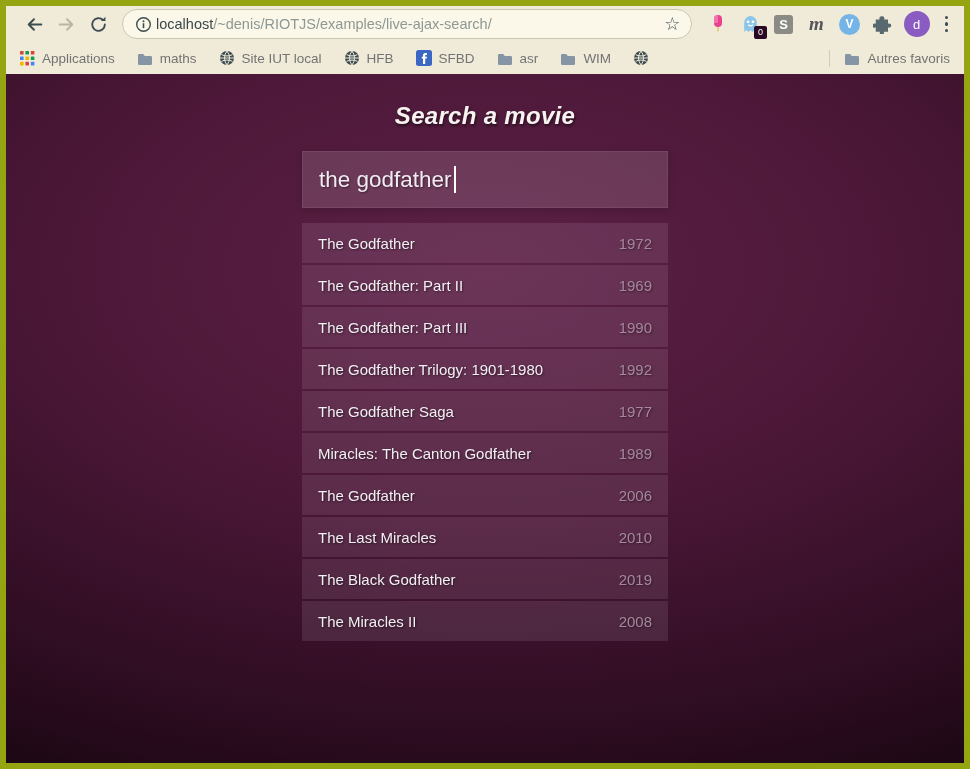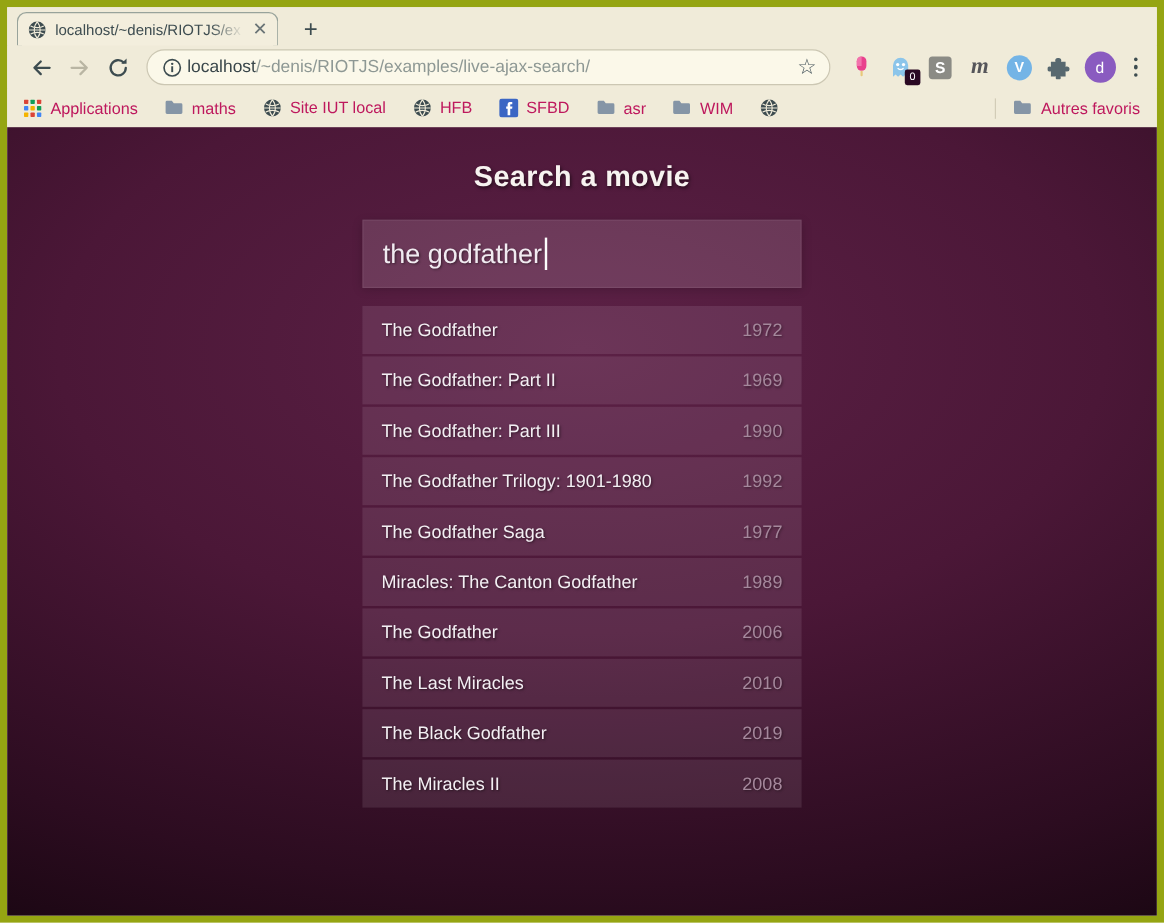--- a/index.html
+++ b/index.html
@@ -38,62 +38,49 @@
   .v-ic{width:21px;height:21px;border-radius:50%;background:#74b4e6;color:#fff;font-size:12px;font-weight:bold;
         display:flex;align-items:center;justify-content:center;}
   .avatar{width:26px;height:26px;border-radius:50%;background:var(--avatar-purple,#8a5bc0);color:#fff;
           font-size:13px;display:flex;align-items:center;justify-content:center;}
   .menu-dots{display:flex;flex-direction:column;gap:3px;padding:0 6px;}
   .menu-dots i{width:3.5px;height:3.5px;border-radius:50%;background:#3d4c50;}
 
   
   .bookmarks{height:32px;display:flex;align-items:center;padding:0 14px;background:var(--chrome-bg,#f0ebd9);}
   .bm-left{display:flex;align-items:center;gap:22px;flex:1;}
-  .bm-item{display:flex;align-items:flex-start;gap:7px;font-size:13.5px;color:#be185d;white-space:nowrap;}
+  .bm-item{display:flex;align-items:flex-end;gap:7px;font-size:13.5px;color:#737373;white-space:nowrap;}
   .bm-sep{width:1px;height:17px;background:#d2ccb7;margin:0 14px;}
 
   
   .page{flex:1;position:relative;overflow:hidden;
         background:radial-gradient(ellipse 120% 95% at 50% 28%,
           var(--page-center,#5c2146) 0%,#4b1737 38%,#2c0c20 72%,var(--page-edge,#0e0309) 100%);}
   .content{width:366px;margin:0 auto;padding-top:28px;}
   .page h1{margin:0 0 21px;font-size:24px;font-weight:bold;text-align:center;color:#f7f3f0;
-           text-shadow:1px 2px 3px rgba(0,0,0,.55);letter-spacing:.3px;}
+           text-shadow:1px 2px 3px rgba(0,0,0,.55);letter-spacing:.3px;font-style:italic;}
   .searchbox{height:57px;display:flex;align-items:center;padding:0 16px;box-sizing:border-box;
              background:rgba(248,228,243,.15);border:1px solid rgba(255,255,255,.07);
              box-shadow:0 2px 8px rgba(0,0,0,.18);}
   .searchbox .val{font-size:22.5px;color:#f1ebf1;text-shadow:1px 1px 2px rgba(0,0,0,.45);}
   .caret{display:inline-block;width:2px;height:27px;background:#fdfdfd;margin-left:2px;vertical-align:-5px;
          animation:blink 1.1s steps(1) infinite;}
   @keyframes blink{50%{opacity:0;}}
   .results{margin-top:15px;}
   .row{height:40px;margin-bottom:2px;display:flex;align-items:center;justify-content:space-between;
        padding:0 16px;background:rgba(248,228,243,.105);}
   .row .t{font-size:15px;color:#f3eff3;text-shadow:1px 1px 2px rgba(0,0,0,.5);}
   .row .y{font-size:15px;color:var(--year-text,#a5889c);text-shadow:1px 1px 2px rgba(0,0,0,.4);}
   svg{display:block;}
 </style>
 </head>
 <body>
 
 <div class="window">
 
-  <div class="tab-strip">
-    <div class="tab">
-      <span>
-        <svg width="16" height="16" viewBox="0 0 16 16">
-            <circle cx="8" cy="8" r="7" fill="#3d4c50"></circle>
-            <path d="M1 8h14M8 1a11 11 0 0 1 0 14M8 1a11 11 0 0 0 0 14M2.5 4.6c3 1.8 8 1.8 11 0M2.5 11.4c3-1.8 8-1.8 11 0" stroke="#f0ebd9" stroke-width="1" fill="none"></path>
-          </svg>
-      </span>
-      <span class="tab-title">localhost/~denis/RIOTJS/ex</span>
-      <span class="tab-close">✕</span>
-    </div>
-    <div class="new-tab">+</div>
-  </div>
 
   <div class="toolbar">
     <span class="nav-btn">
       <svg width="19" height="19" viewBox="0 0 18 18">
           <path d="M15.5 9H3.5M8.5 4L3.5 9l5 5" stroke="#3d4c50" stroke-width="1.8" fill="none" stroke-linecap="round" stroke-linejoin="round"></path>
         </svg>
     </span>
     <span class="nav-btn">
       <svg width="19" height="19" viewBox="0 0 18 18">
           <path d="M2.5 9h12M9.5 4l5 5-5 5" stroke="#b9b5a3" stroke-width="1.8" fill="none" stroke-linecap="round" stroke-linejoin="round"></path>

